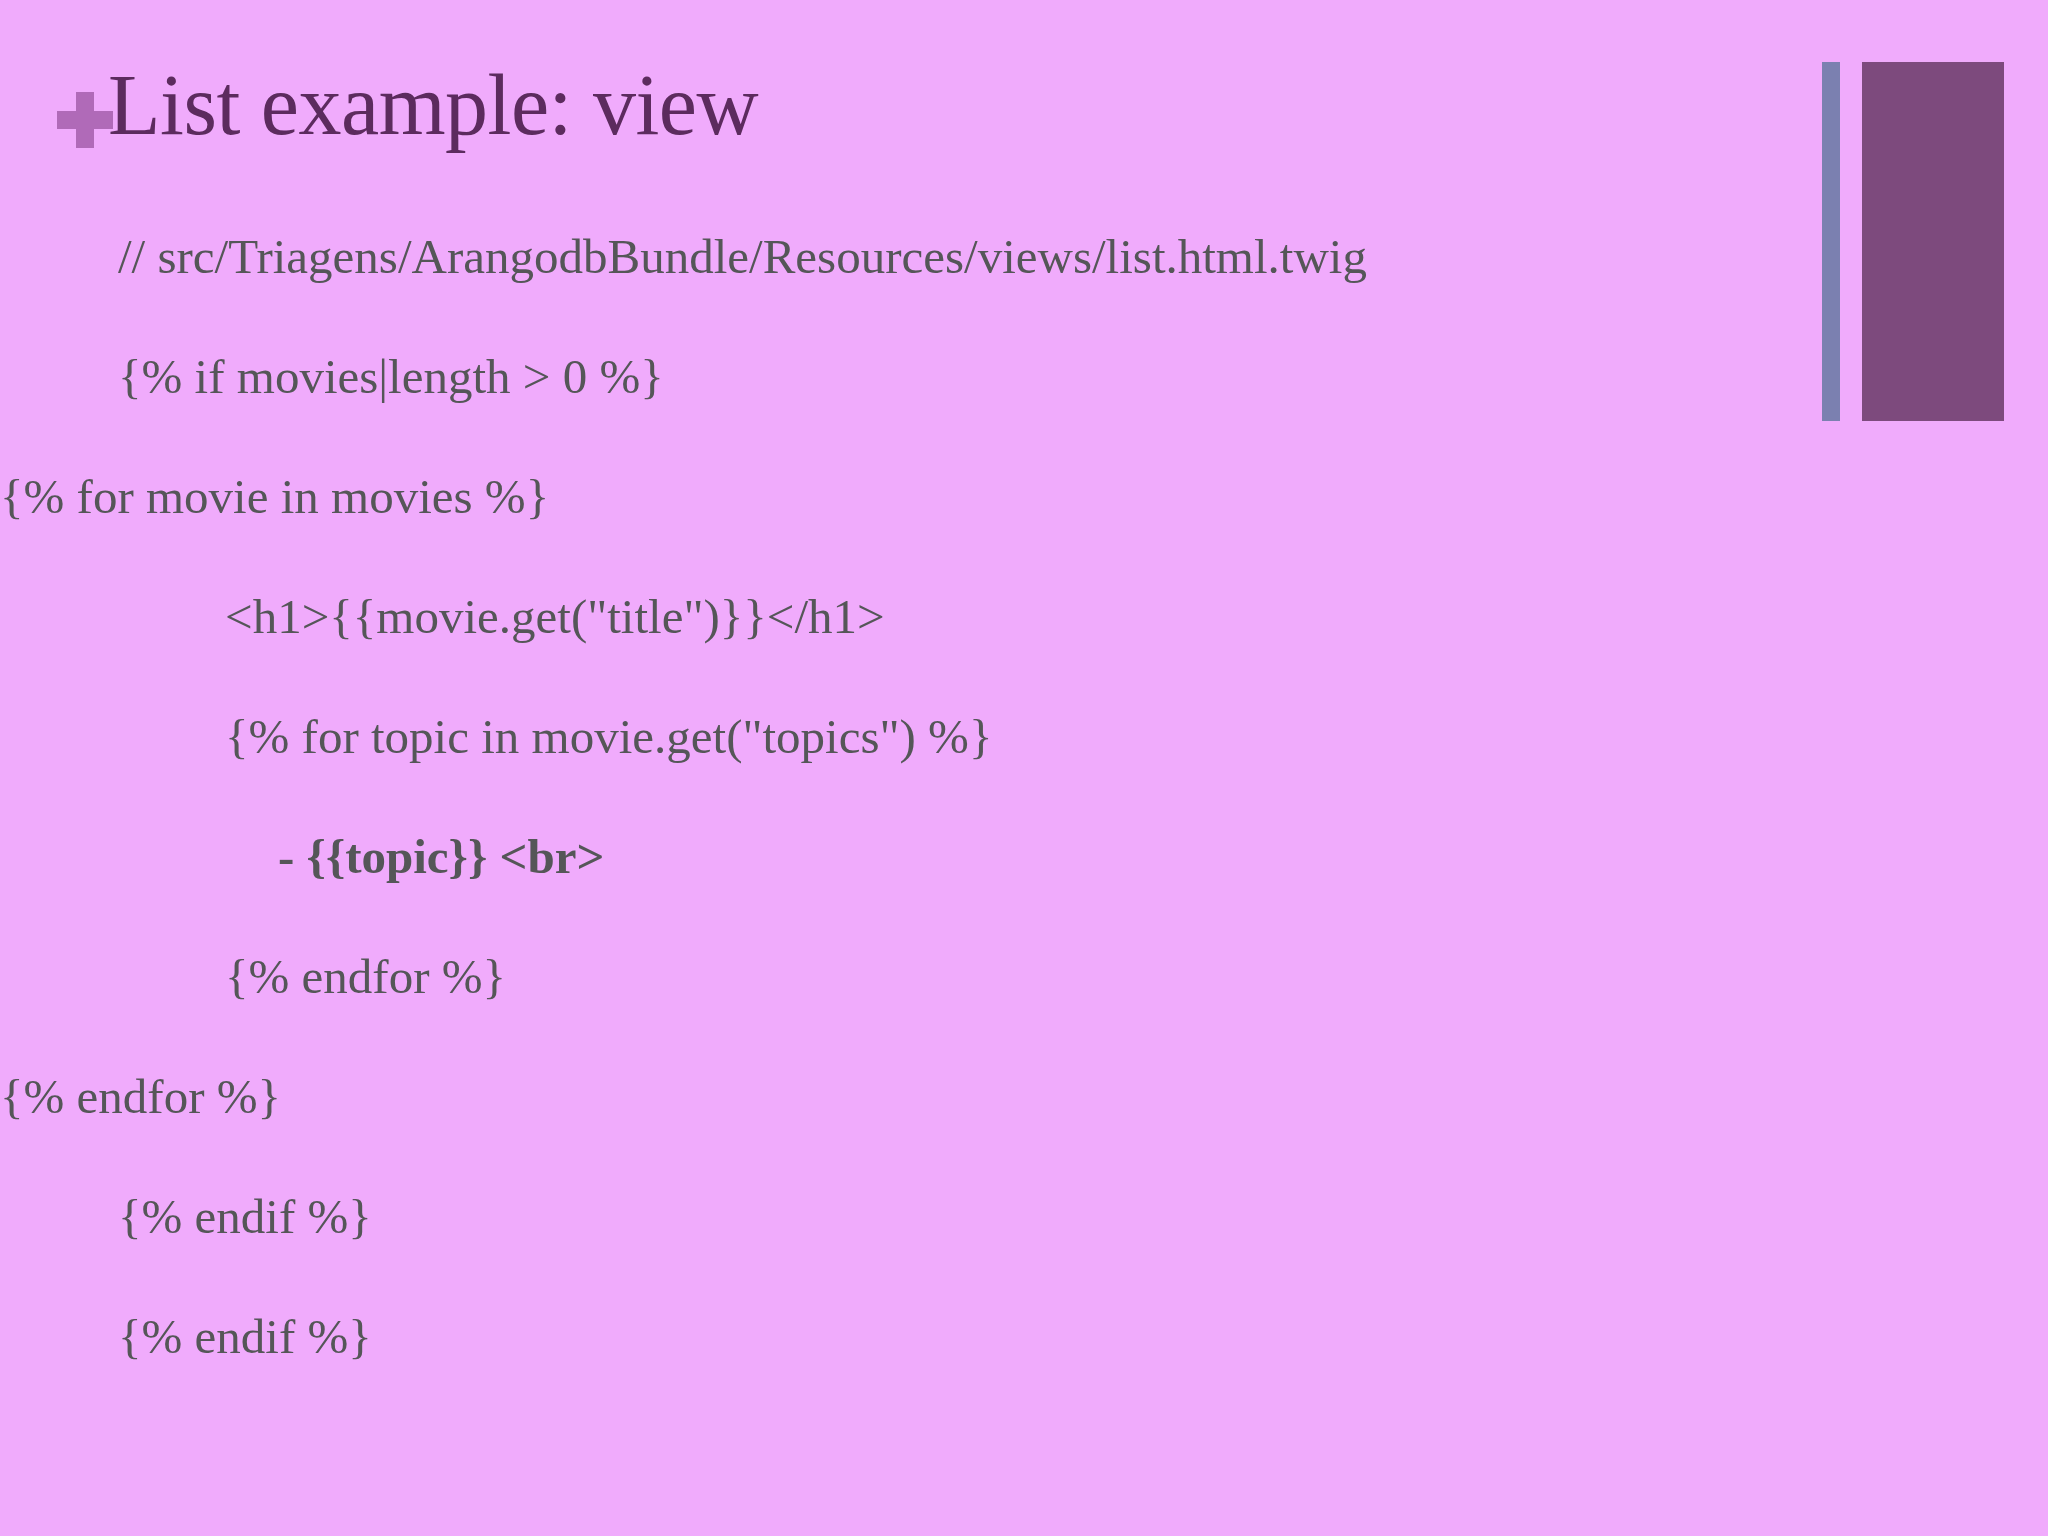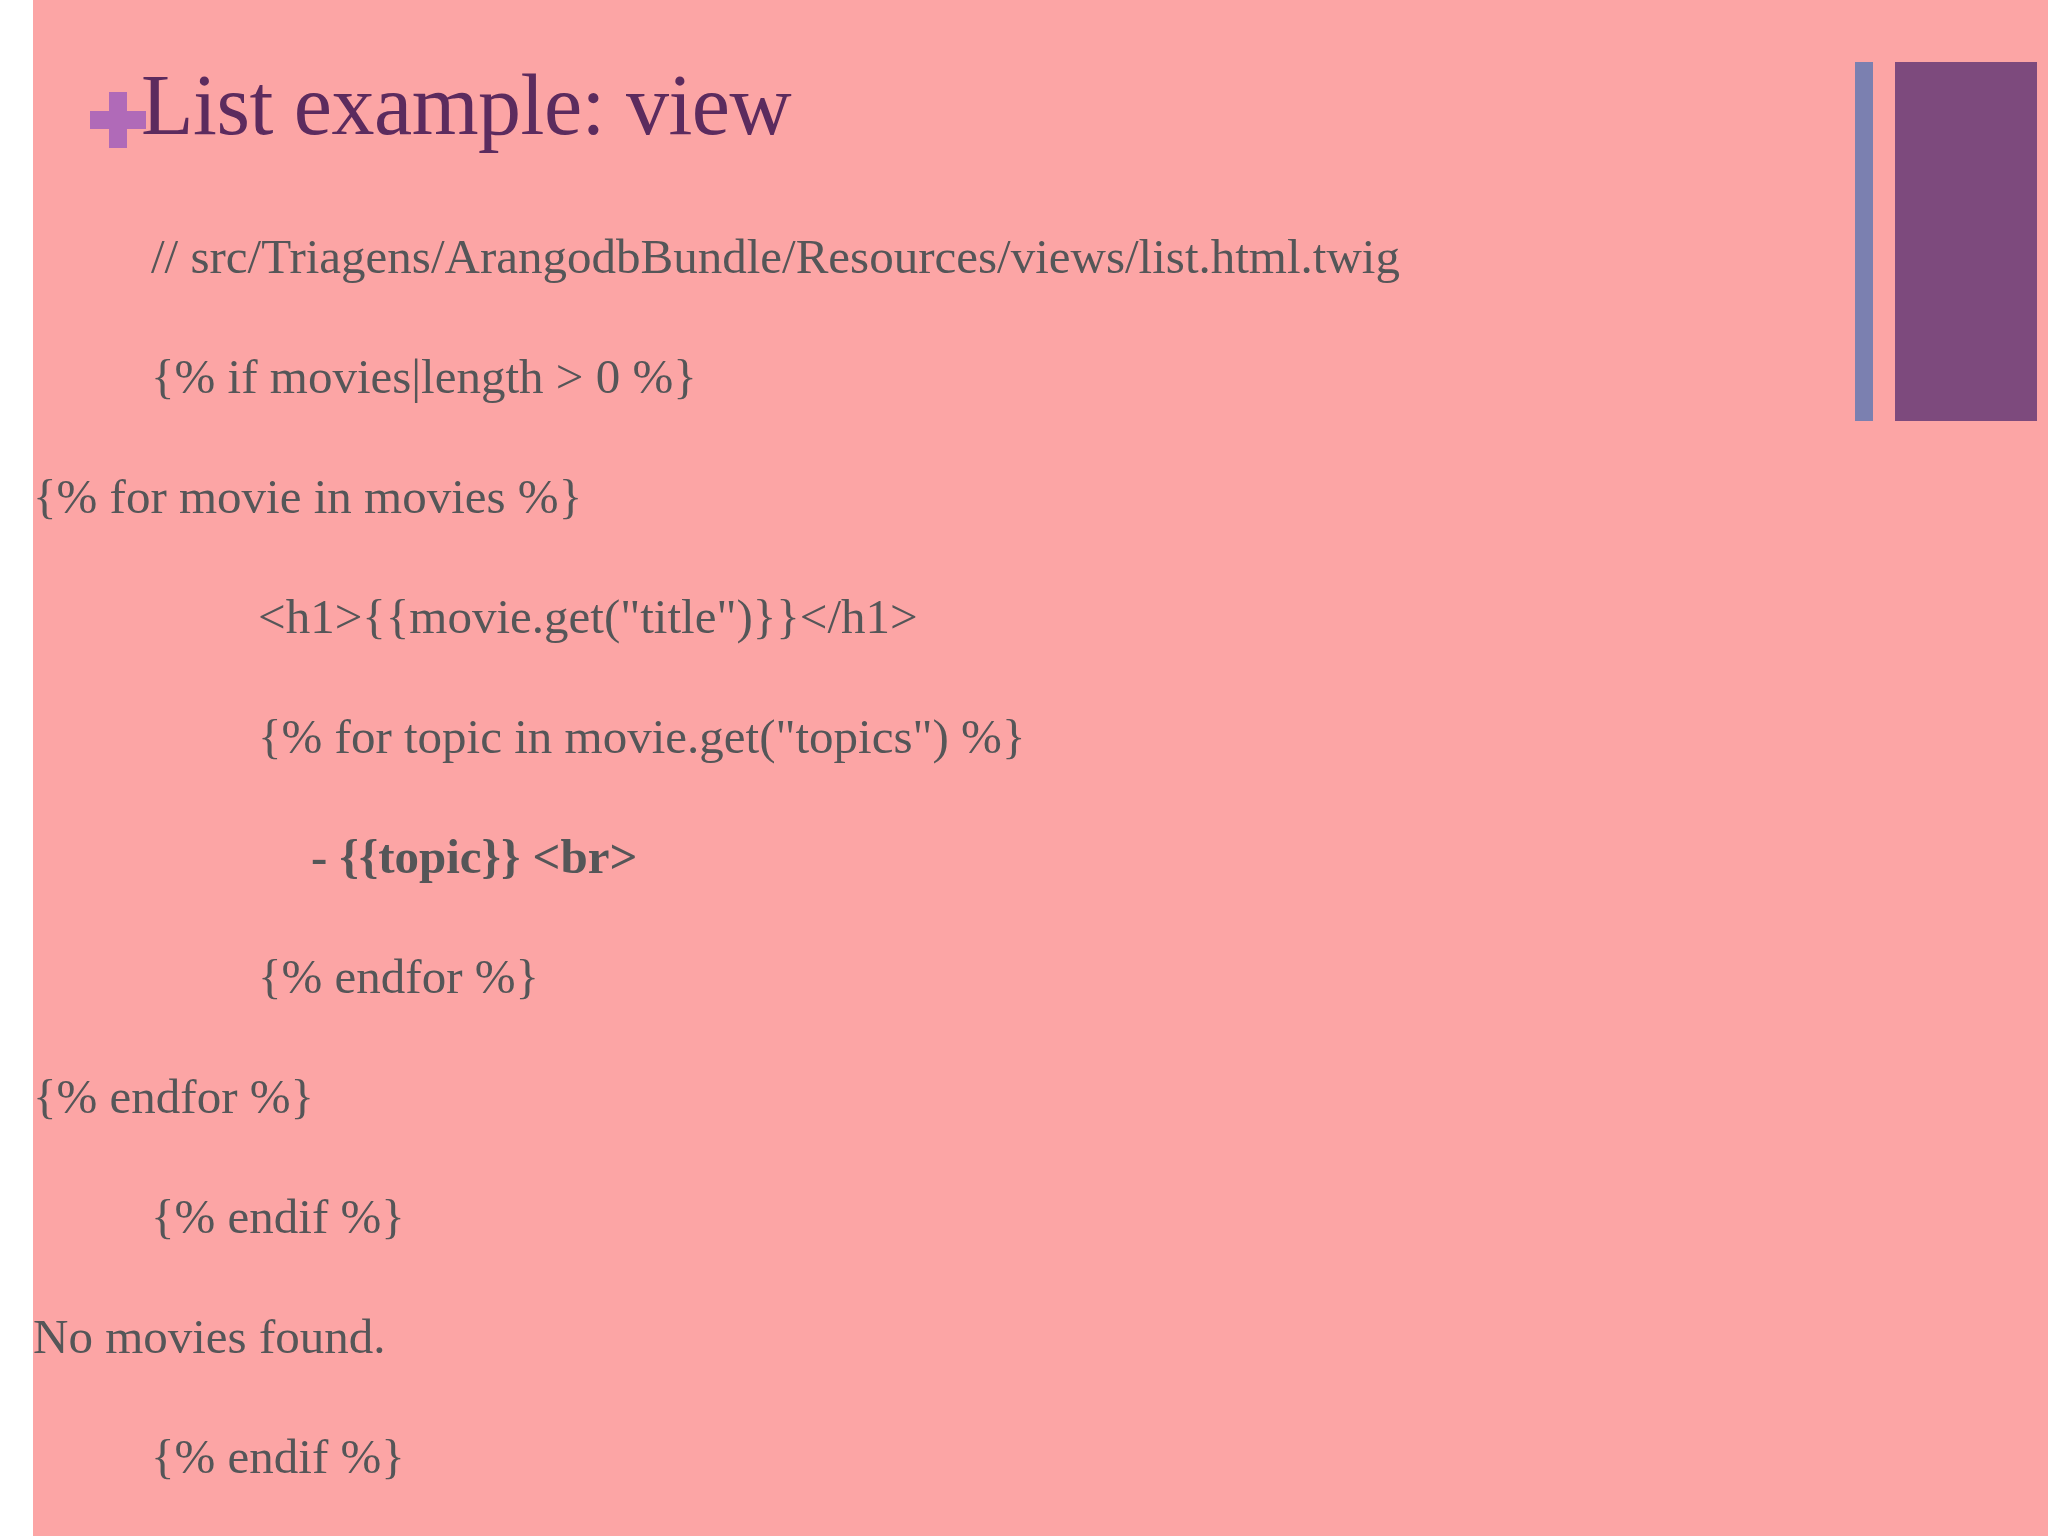--- a/index.html
+++ b/index.html
@@ -12,22 +12,21 @@
     height: 1536px;
     position: relative;
     overflow: hidden;
     font-family: "Liberation Serif", "DejaVu Serif", serif;
     -webkit-font-smoothing: antialiased;
   }
 
   .slide {
     position: absolute;
     inset: 0;
-    background: #fca5a5;
-    margin-left: 33px;
+    background: #f0abfc;
   }
 
   
   .plus-mark {
     position: absolute;
     left: 57px;
     top: 92px;
     width: 56px;
     height: 56px;
   }
@@ -125,17 +124,16 @@
   <div class="code-body">
       <div class="code-line indent-0">// src/Triagens/ArangodbBundle/Resources/views/list.html.twig</div>
       <div class="code-line indent-0">{% if movies|length &gt; 0 %}</div>
       <div class="code-line indent-1">{% for movie in movies %}</div>
       <div class="code-line indent-2">&lt;h1&gt;{{movie.get("title")}}&lt;/h1&gt;</div>
       <div class="code-line indent-2">{% for topic in movie.get("topics") %}</div>
       <div class="code-line indent-3">- {{topic}} &lt;br&gt;</div>
       <div class="code-line indent-2">{% endfor %}</div>
       <div class="code-line indent-1">{% endfor %}</div>
       <div class="code-line indent-0">{% endif %}</div>
-      <div class="code-line indent-1">No movies found.</div>
       <div class="code-line indent-0">{% endif %}</div>
     </div>
 
 </div>
 
 </body></html>

